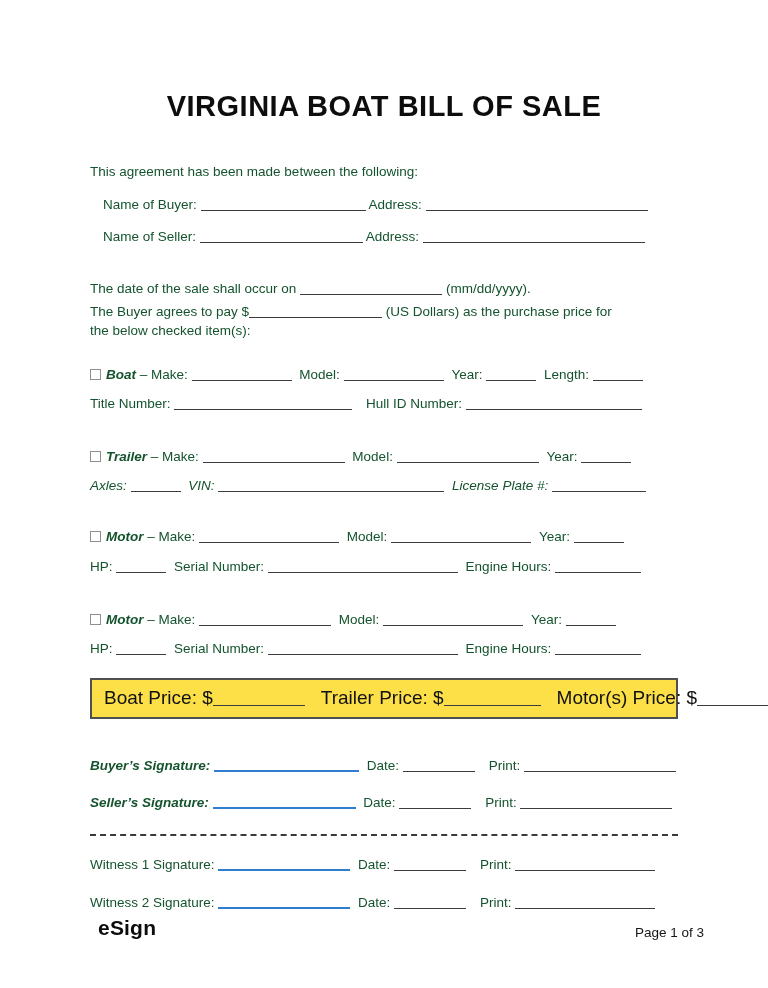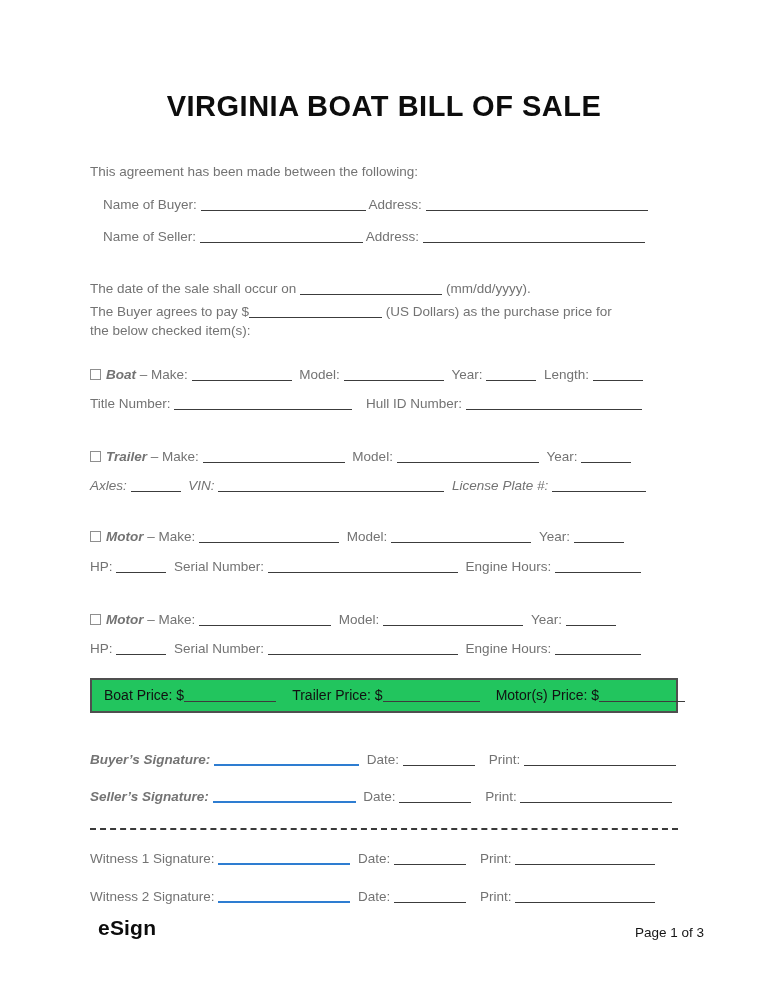--- a/index.html
+++ b/index.html
@@ -22,21 +22,21 @@
     text-align: center;
     font-size: 29px;
     font-weight: bold;
     letter-spacing: 0.5px;
     color: #0d0d0d;
   }
   .row {
     font-size: 13.5px;
     line-height: 18px;
     white-space: nowrap;
-    color: #737373;
+    color: #14532d;
   }
   .indent { padding-left: 13px; }
   .bold { font-weight: bold; font-style: italic; }
   .blank {
     display: inline-block;
     height: 12px;
     border-bottom: 1.5px solid #3c3c3c;
     margin-bottom: -2px;
   }
   .blank.sig {
@@ -59,23 +59,23 @@
   .m-titlenum { margin-top: 11px; }
   .m-trailer  { margin-top: 35px; }
   .m-axles    { margin-top: 11px; font-style: italic; }
   .m-motor1   { margin-top: 33px; }
   .m-hp1      { margin-top: 12px; }
   .m-motor2   { margin-top: 35px; }
   .m-hp2      { margin-top: 11px; }
   .price-box {
     margin-top: 20px;
     border: 2px solid #4f4f4f;
-    background: #22c55e;
+    background: #fde047;
     padding: 7px 12px 8px 12px;
-    font-size: 14px;
+    font-size: 19px;
     white-space: nowrap;
   }
   .price-box .blank { margin-right: 16px; }
   .price-box .blank:last-child { margin-right: 0; }
   .m-buyersig  { margin-top: 38px; }
   .m-sellersig { margin-top: 19px; }
   .divider {
     margin-top: 22px;
     border-top: 2px dashed #3a3a3a;
     height: 0;

